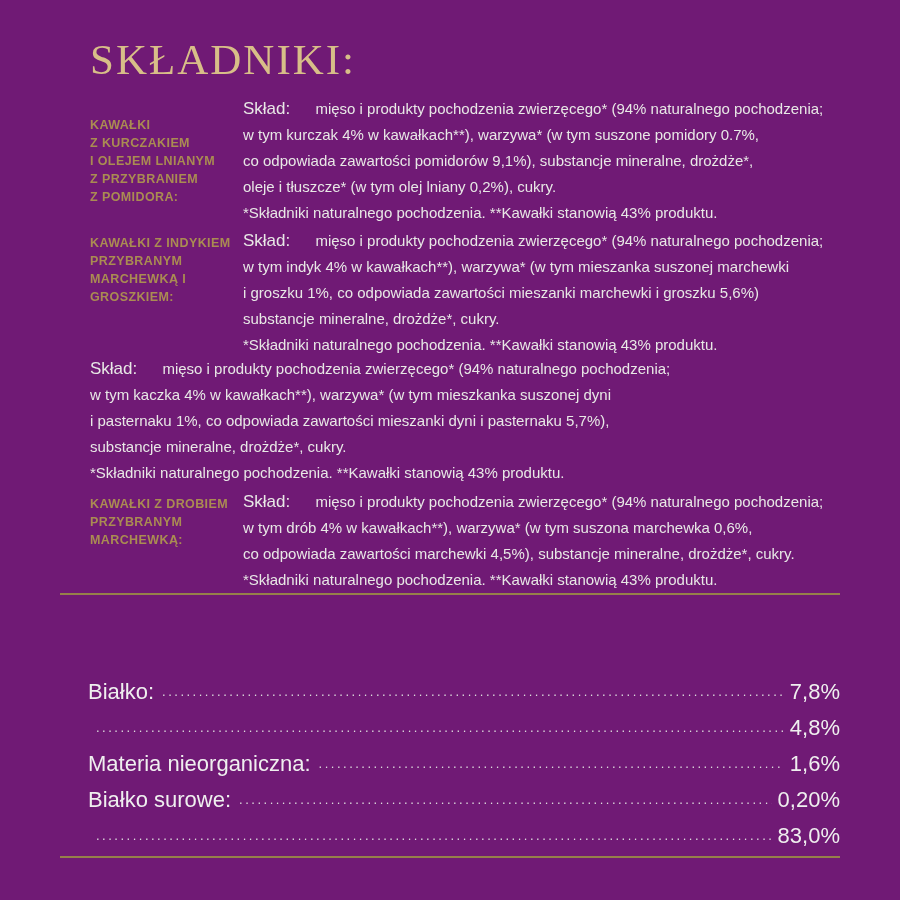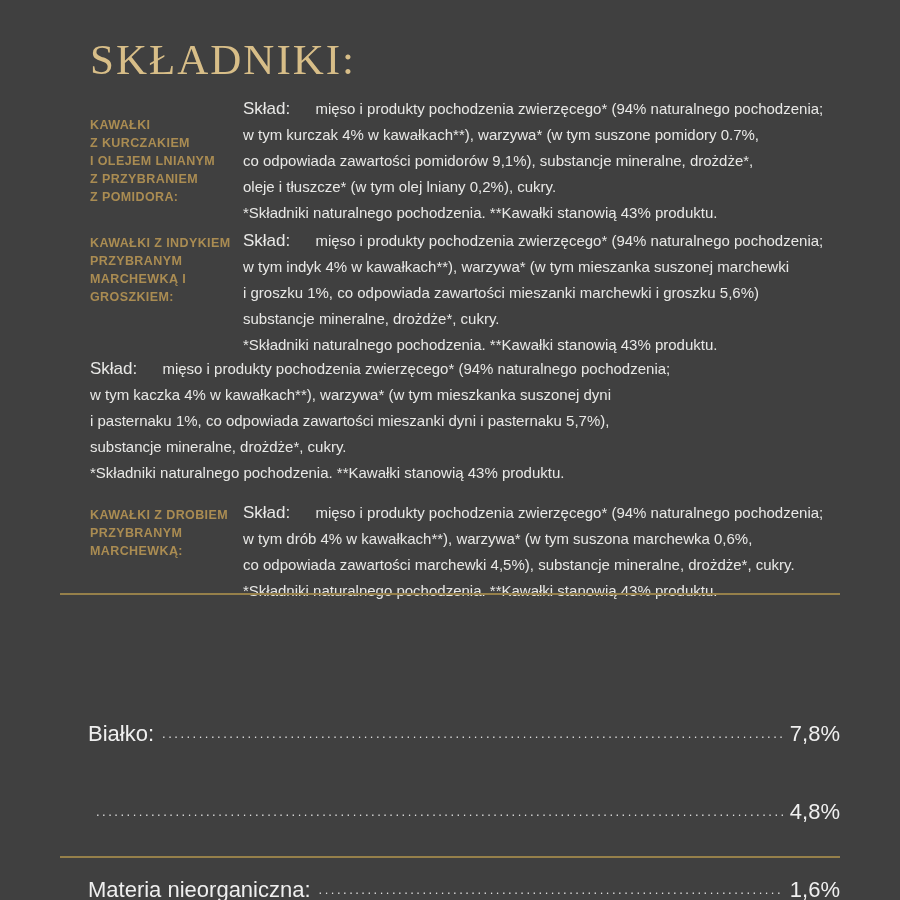--- a/index.html
+++ b/index.html
@@ -1,19 +1,19 @@
 <!DOCTYPE html>
 <html lang="pl"><head>
 <meta charset="utf-8">
 <style>
   html,body{margin:0;padding:0;background:#000;}
   .page{
     position:relative;
     width:900px;height:900px;
-    background:#404040;
+    background:#701a75;
     overflow:hidden;
     font-family:"Liberation Sans", sans-serif;
   }
   
   .gold-title{
     position:absolute;
     margin:0;
     font-family:"Liberation Serif", serif;
     font-weight:400;
     color:#d8be88;
@@ -29,21 +29,21 @@
   .sec{
     position:absolute;
     left:90px;
     right:18px;
     display:flex;
     align-items:flex-start;
   }
   .sec1{top:96px;}
   .sec2{top:228px;}
   .sec3{top:356px;}
-  .sec4{top:500px;}
+  .sec4{top:489px;}
   .variant-label{
     flex:0 0 153px;
     color:#aa8c52;
     font-size:12.5px;
     font-weight:bold;
     line-height:18px;
     letter-spacing:.4px;
     white-space:pre-line;
   }
   .sec1 .variant-label{padding-top:20px;}
@@ -79,21 +79,20 @@
     top:674px;left:60px;width:780px;
   }
   .arow{
     display:flex;
     align-items:center;
     height:36px;
     line-height:36px;
     padding-left:28px;
     color:#efefef;
     font-size:22px;
-    margin-top:42px;
   }
   .alabel{white-space:nowrap;}
   .leader{
     flex:1;
     overflow:hidden;
     white-space:nowrap;
     font-size:13px;
     letter-spacing:2.5px;
     color:#dcdcdc;
     margin:0 6px 0 8px;

